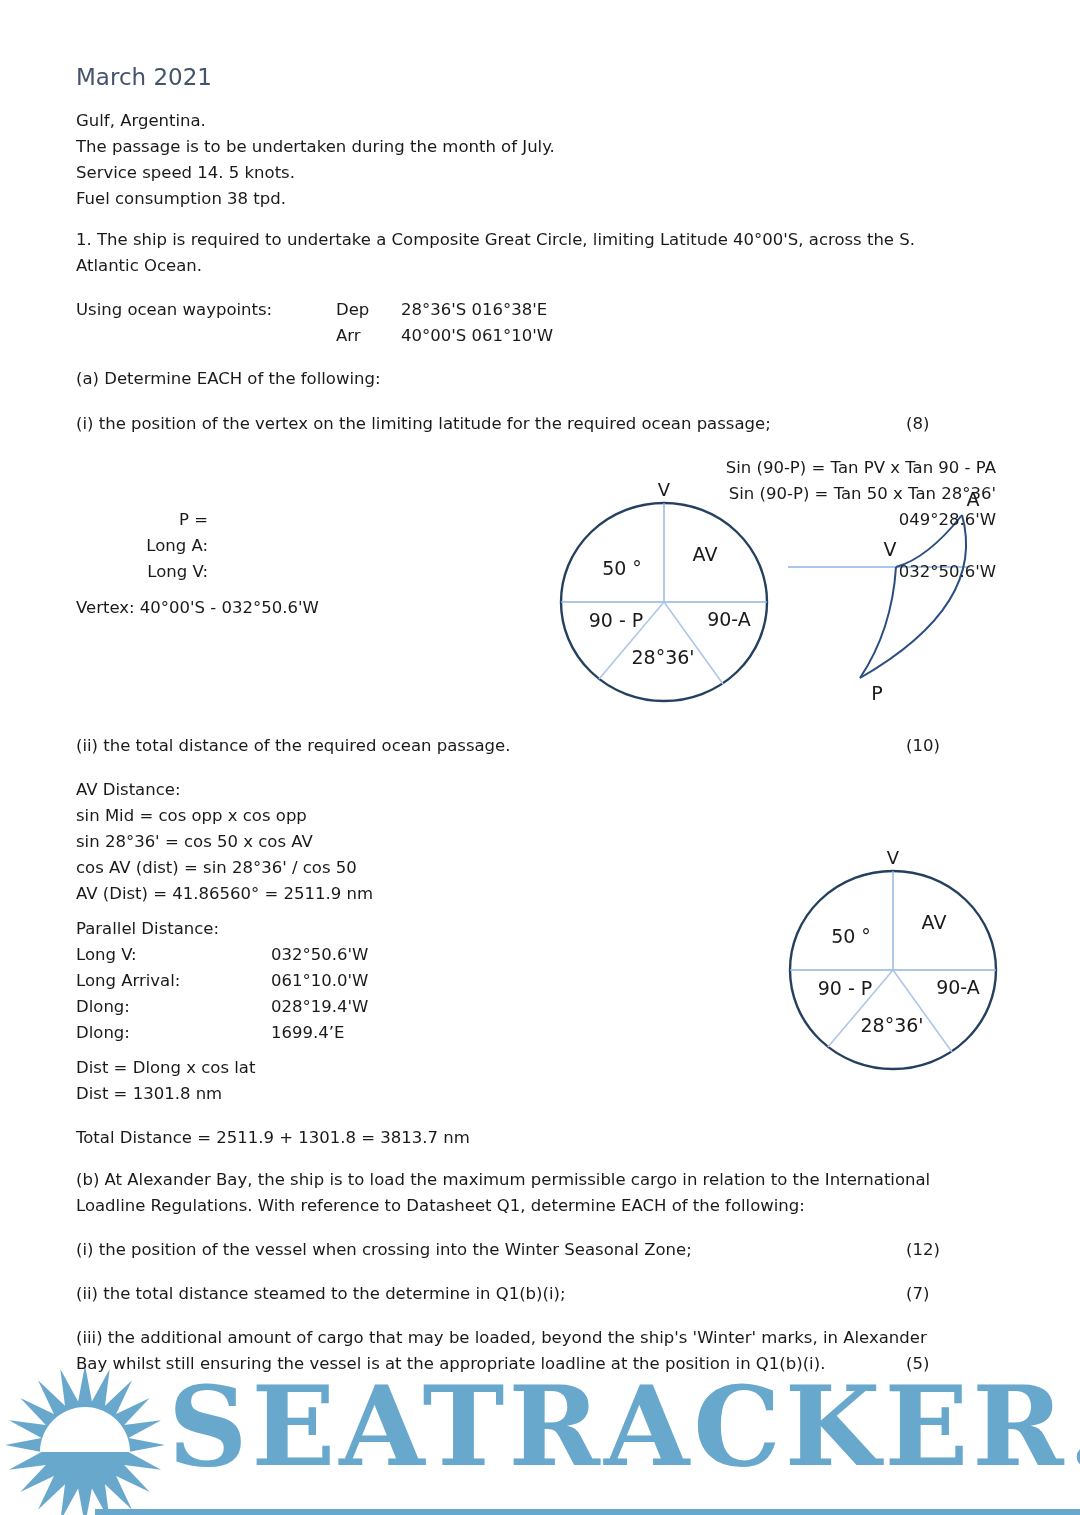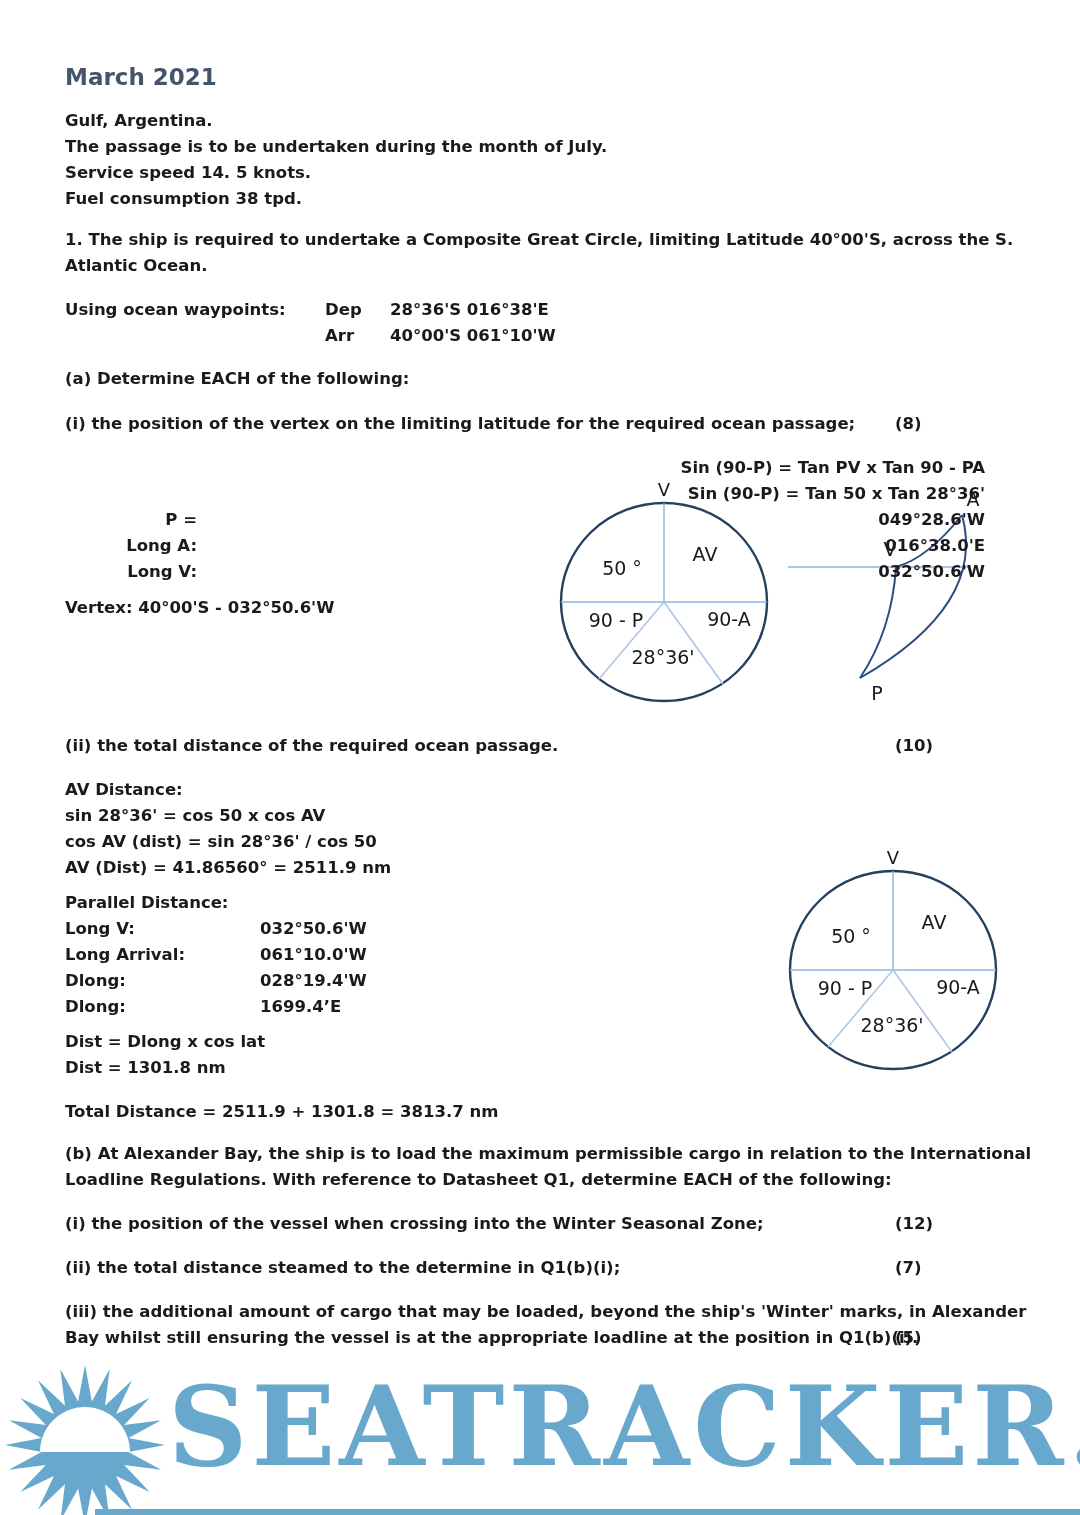--- a/index.html
+++ b/index.html
@@ -1,19 +1,19 @@
 <!DOCTYPE html>
 <html><head>
 <meta charset="utf-8">
 <style>
   html,body{margin:0;padding:0;background:#fff;}
   body{width:1080px;height:1515px;position:relative;overflow:hidden;
        font-family:"DejaVu Sans",sans-serif;color:#1a1a1a;}
-  .content{position:absolute;left:65px;top:62px;width:920px;z-index:2;
-           font-size:16.5px;line-height:26px;font-weight:bold;}
+  .content{position:absolute;left:76px;top:62px;width:920px;z-index:2;
+           font-size:16.5px;line-height:26px;}
   .title{font-size:23px;line-height:30px;color:#44546A;}
   .line{white-space:nowrap;}
   .intro{margin-top:16px;}
   .q1head{margin-top:15px;}
   .waypoints{margin-top:18px;display:grid;grid-template-columns:260px 65px auto;}
   .parta-intro{margin-top:17px;}
   .qrow{position:relative;margin-top:19px;}
   .qrow .marks{position:absolute;left:830px;top:0;}
   .qrow .marks-bottom{position:absolute;left:830px;bottom:0;top:auto;}
   .working1{margin-top:18px;text-align:right;}
@@ -84,37 +84,37 @@
 
   <div class="working1">
     <div class="line">Sin (90-P) = Tan PV x Tan 90 - PA</div>
     <div class="line">Sin (90-P) = Tan 50 x Tan 28°36'</div>
     <div class="kv">
       <div class="line">P =</div>
       <div class="line">049°28.6'W</div>
     </div>
     <div class="kv">
       <div class="line">Long A:</div>
-      <div class="line">016°38.0'E</div>
     </div>
     <div class="kv">
       <div class="line">Long V:</div>
       <div class="line">032°50.6'W</div>
     </div>
   </div>
 
   <div class="vertex line">Vertex: 40°00'S - 032°50.6'W</div>
 
   <div class="qrow row-ii">
     <div class="line">(ii) the total distance of the required ocean passage.</div>
     <div class="marks">(10)</div>
   </div>
 
   <div class="avblock">
     <div class="line">AV Distance:</div>
+    <div class="line">sin Mid = cos opp x cos opp</div>
     <div class="line">sin 28°36' = cos 50 x cos AV</div>
     <div class="line">cos AV (dist) = sin 28°36' / cos 50</div>
     <div class="line">AV (Dist) = 41.86560° = 2511.9 nm</div>
   </div>
 
   <div class="parblock">
     <div class="line">Parallel Distance:</div>
     <div class="kv2">
       <div class="line">Long V:</div>
       <div class="line">032°50.6'W</div>

